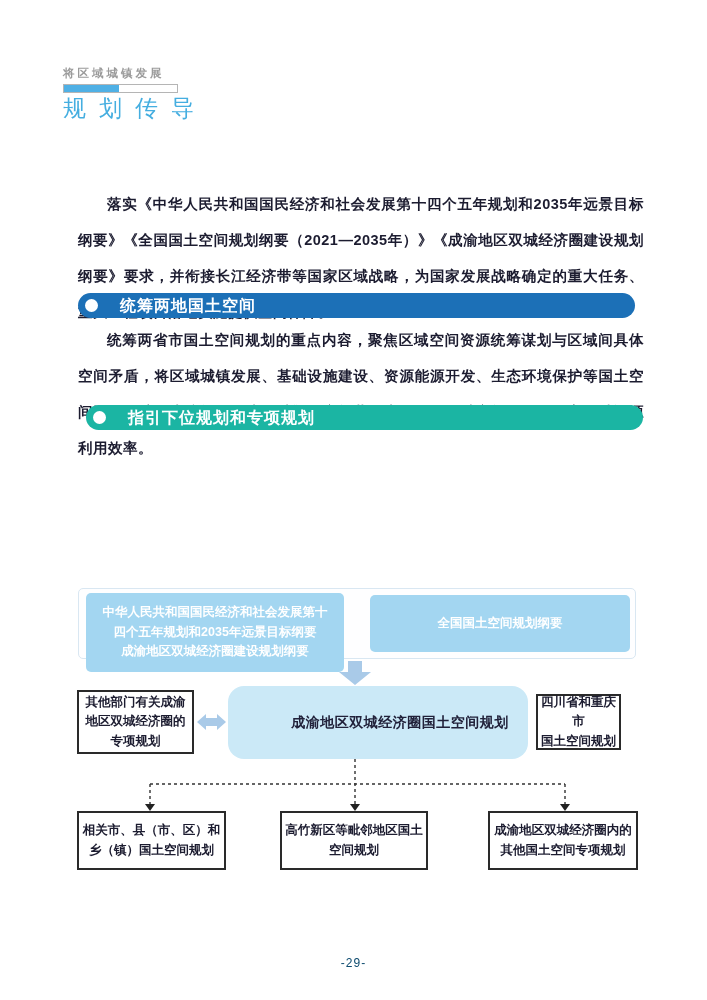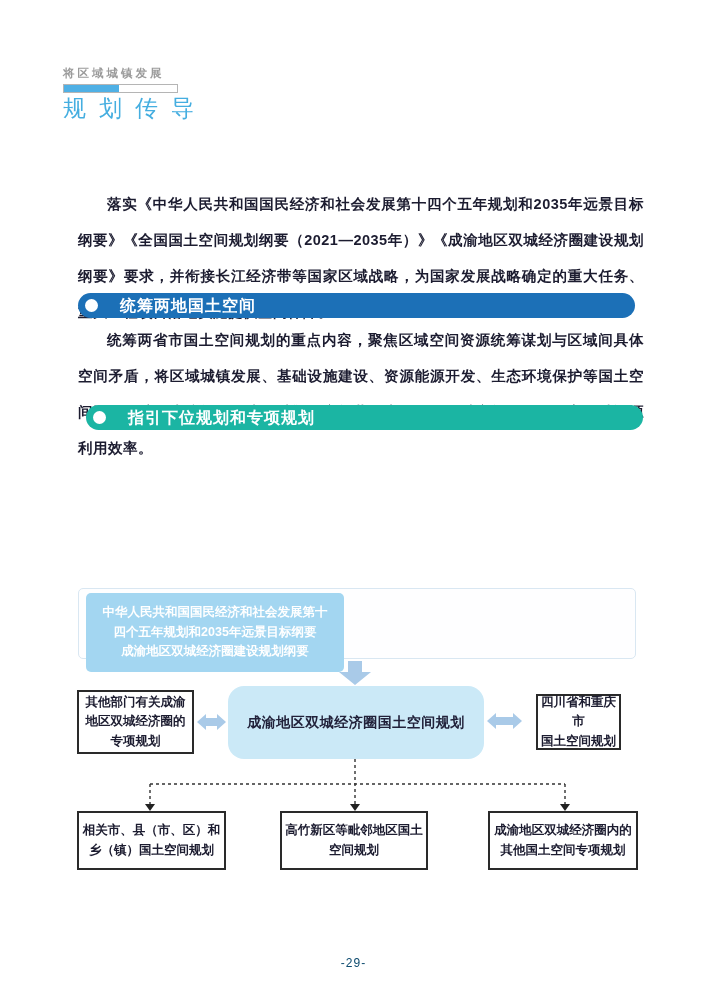--- a/index.html
+++ b/index.html
@@ -46,21 +46,21 @@
   .blue-box{
     position:absolute;background:#a3d6f1;border-radius:5px;
     color:#ffffff;font-weight:bold;font-size:12.5px;line-height:1.55;
     display:flex;align-items:center;justify-content:center;text-align:center;
     white-space:pre-line;box-sizing:border-box;
   }
   .center-box{
     position:absolute;left:228px;top:686px;width:256px;height:73px;
     background:#cbe9f7;border-radius:16px;
     display:flex;align-items:center;justify-content:center;text-align:left;
-    font-size:14px;font-weight:bold;color:#21213a;letter-spacing:0.5px;
+    font-size:14px;font-weight:bold;color:#21213a;letter-spacing:0.5px;padding-left:44px;
   }
   .white-box{
     position:absolute;background:#ffffff;border:2px solid #2a2a2a;
     display:flex;align-items:center;justify-content:center;text-align:center;
     font-size:12.5px;font-weight:bold;color:#1c1c30;line-height:1.55;
     white-space:pre-line;box-sizing:border-box;
   }
   .connector-svg{
     position:absolute;left:0;top:0;width:707px;height:1000px;pointer-events:none;
   }
@@ -86,20 +86,21 @@
   <div class="sec-bar" style="top: 293px; background-color: rgb(28, 112, 183);">统筹两地国土空间</div>
   <div class="sec-para" style="top:322px">统筹两省市国土空间规划的重点内容，聚焦区域空间资源统筹谋划与区域间具体空间矛盾，将区域城镇发展、基础设施建设、资源能源开发、生态环境保护等国土空间开发保护行为统筹在一张区域战略空间蓝图上，优化区域空间布局，提高区域资源利用效率。</div>
 
   <div class="sec-bar" style="top: 405px; background-color: rgb(27, 181, 163); margin-left: 8px;">指引下位规划和专项规划</div>
 
   <div class="flow-container"></div>
 
   <div class="blue-box" style="left:86px;top:593px;width:258px;height:79px">中华人民共和国国民经济和社会发展第十
 四个五年规划和2035年远景目标纲要
 成渝地区双城经济圈建设规划纲要</div>
+  <div class="blue-box" style="left:370px;top:595px;width:260px;height:57px">全国国土空间规划纲要</div>
 
   <svg class="connector-svg" viewBox="0 0 707 1000">
 
     <polygon points="348,661 362,661 362,672 371,672 355,685 339,672 348,672" fill="#a9cae8"></polygon>
 
     <polygon points="197,722 206,714 206,718 217,718 217,714 226,722 217,730 217,726 206,726 206,730" fill="#a9cae8"></polygon>
 
     <polygon points="487,721 496,713 496,717 513,717 513,713 522,721 513,729 513,725 496,725 496,729" fill="#a9cae8"></polygon>
 
     <path d="M355,759 L355,805" stroke="#333333" stroke-width="1.4" stroke-dasharray="3,3" fill="none"></path>

